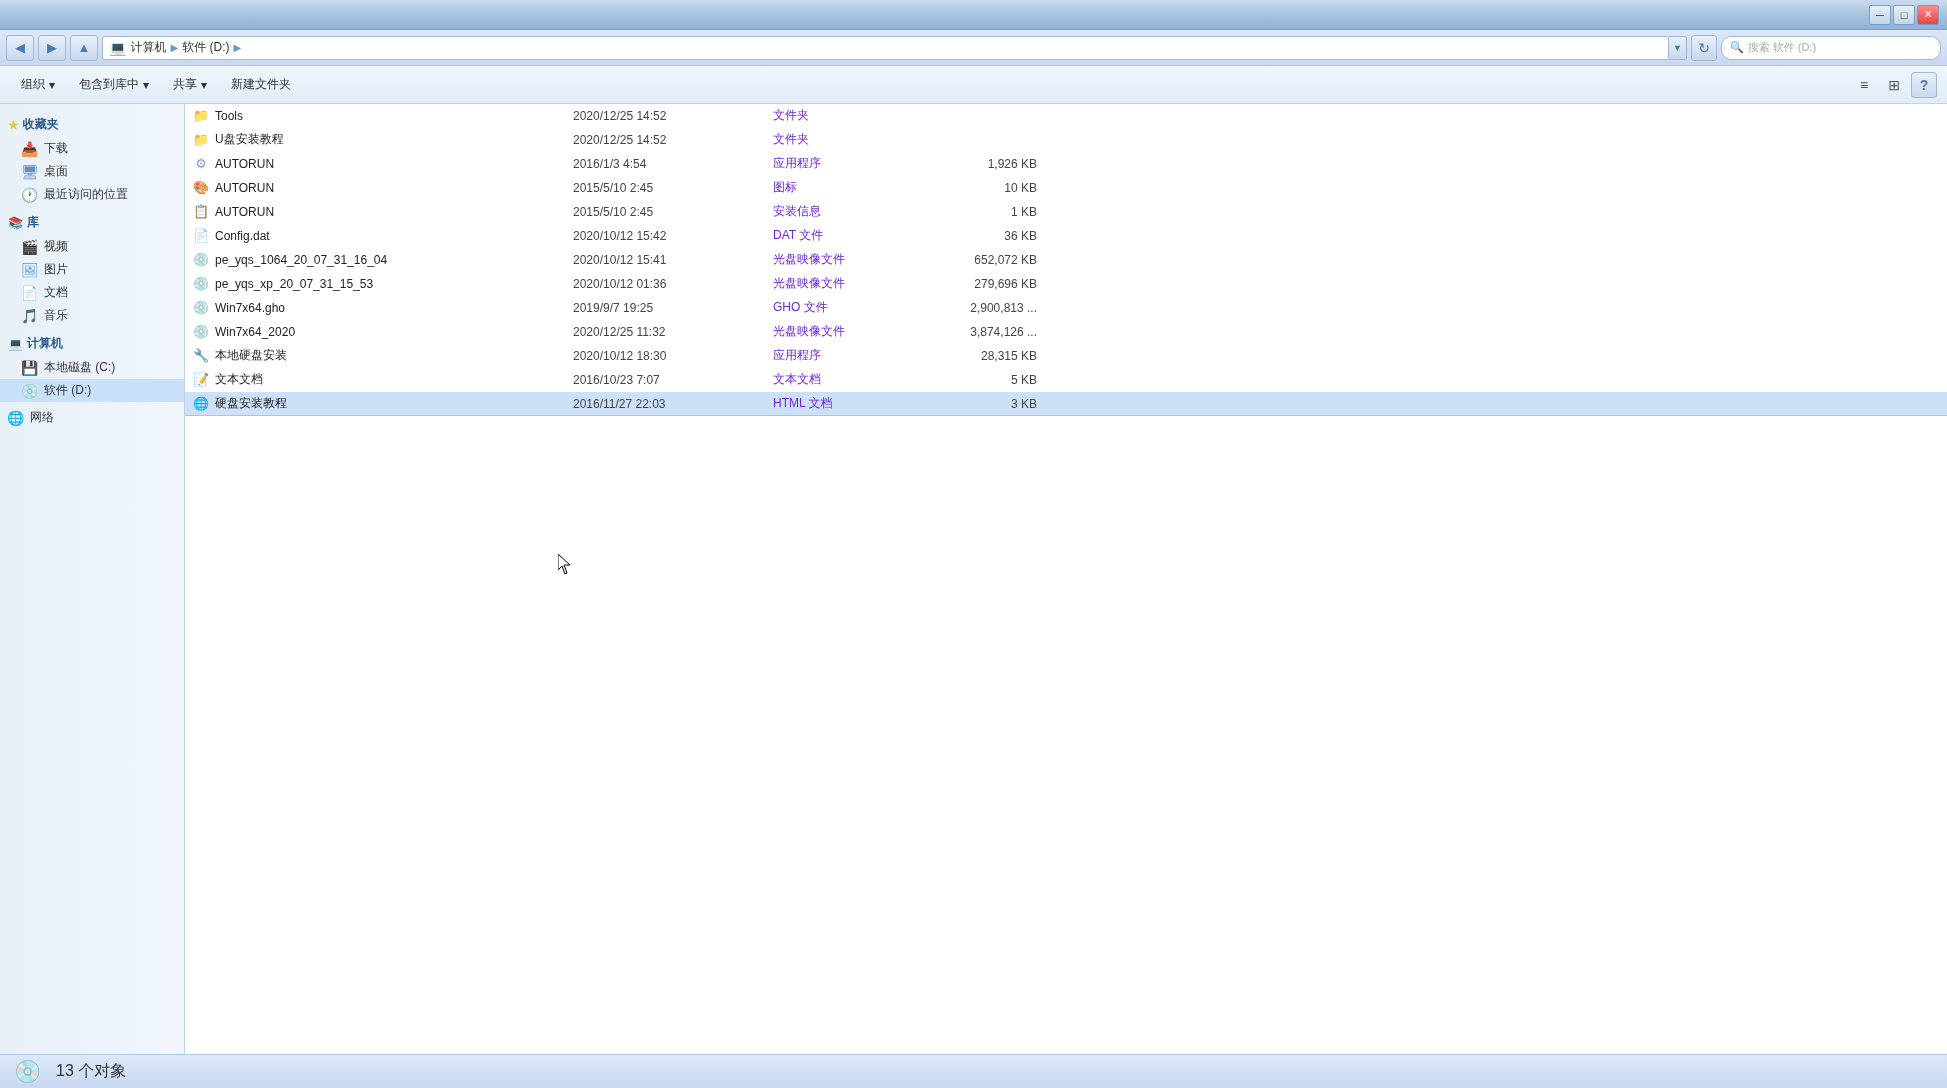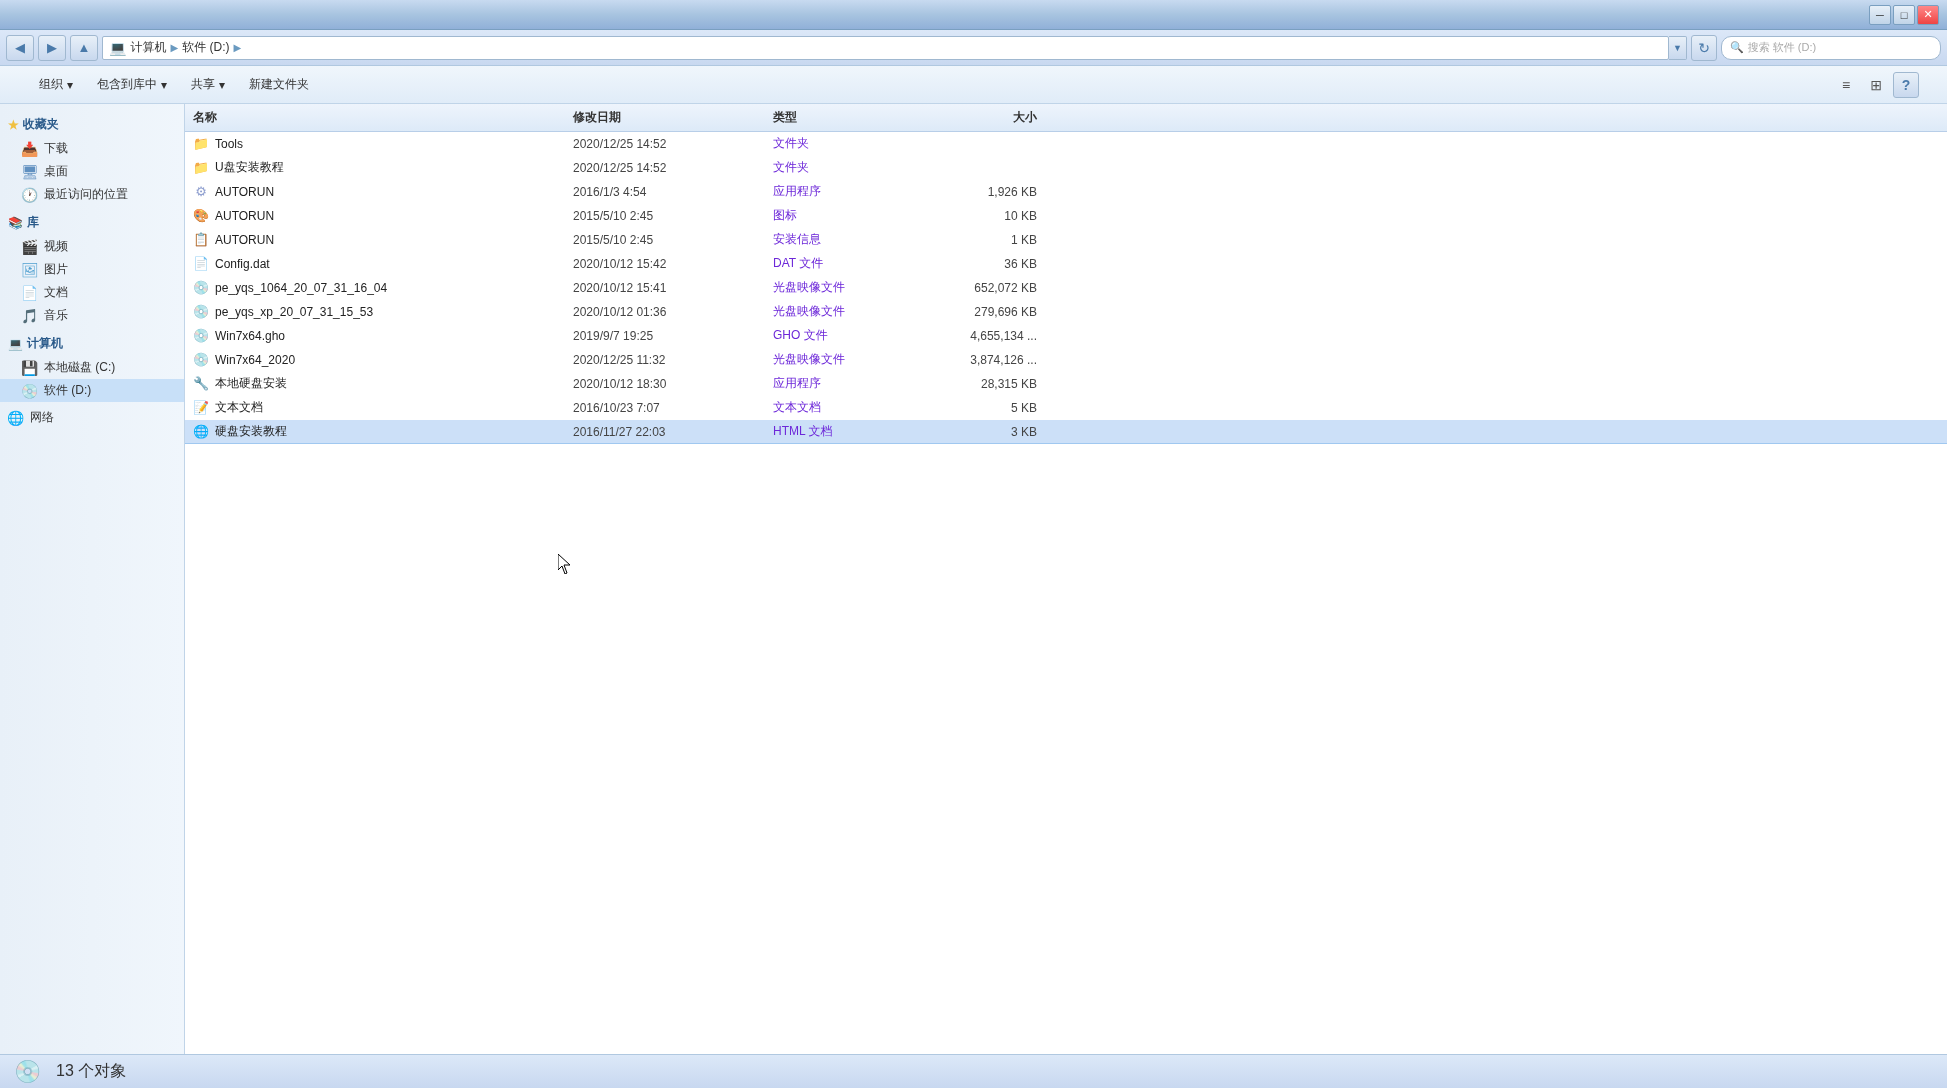--- a/index.html
+++ b/index.html
@@ -123,21 +123,21 @@
       border-radius: 0 2px 2px 0;
     }
 
     
     .toolbar {
       height: 38px;
       background: linear-gradient(to bottom, #f0f6fc, #e0ecf8);
       border-bottom: 1px solid #c0d4e8;
       display: flex;
       align-items: center;
-      padding: 0 28px;
+      padding: 0 10px;
       gap: 2px;
     }
     .toolbar-btn {
       height: 30px;
       padding: 0 10px;
       background: transparent;
       border: 1px solid transparent;
       border-radius: 3px;
       cursor: pointer;
       font-size: 12px;
@@ -445,26 +445,20 @@
     <div class="sidebar-section">
       <div class="sidebar-item" style="padding-left:8px;">
         <span class="sidebar-icon icon-network">🌐</span>
         <span>网络</span>
       </div>
     </div>
   </div>
 
   <div class="file-area">
 
-    <div class="column-headers">
-      <div class="col-name">名称</div>
-      <div class="col-date">修改日期</div>
-      <div class="col-type">类型</div>
-      <div class="col-size">大小</div>
-    </div>
 
     <div class="file-list" id="file-list">
     <div class="file-row">
     <div class="col-name">
       <span class="file-icon" style="color:#e8c060">📁</span>
       <span>Tools</span>
     </div>
     <div class="col-date">2020/12/25 14:52</div>
     <div class="col-type">文件夹</div>
     <div class="col-size"></div>
@@ -532,21 +526,21 @@
     <div class="col-type">光盘映像文件</div>
     <div class="col-size">279,696 KB</div>
   </div>
         <div class="file-row">
     <div class="col-name">
       <span class="file-icon" style="color:#a0c080">💿</span>
       <span>Win7x64.gho</span>
     </div>
     <div class="col-date">2019/9/7 19:25</div>
     <div class="col-type">GHO 文件</div>
-    <div class="col-size">4,655,134 ...</div>
+    <div class="col-size">2,900,813 ...</div>
   </div>
         <div class="file-row">
     <div class="col-name">
       <span class="file-icon" style="color:#80c0a0">💿</span>
       <span>Win7x64_2020</span>
     </div>
     <div class="col-date">2020/12/25 11:32</div>
     <div class="col-type">光盘映像文件</div>
     <div class="col-size">3,874,126 ...</div>
   </div>

